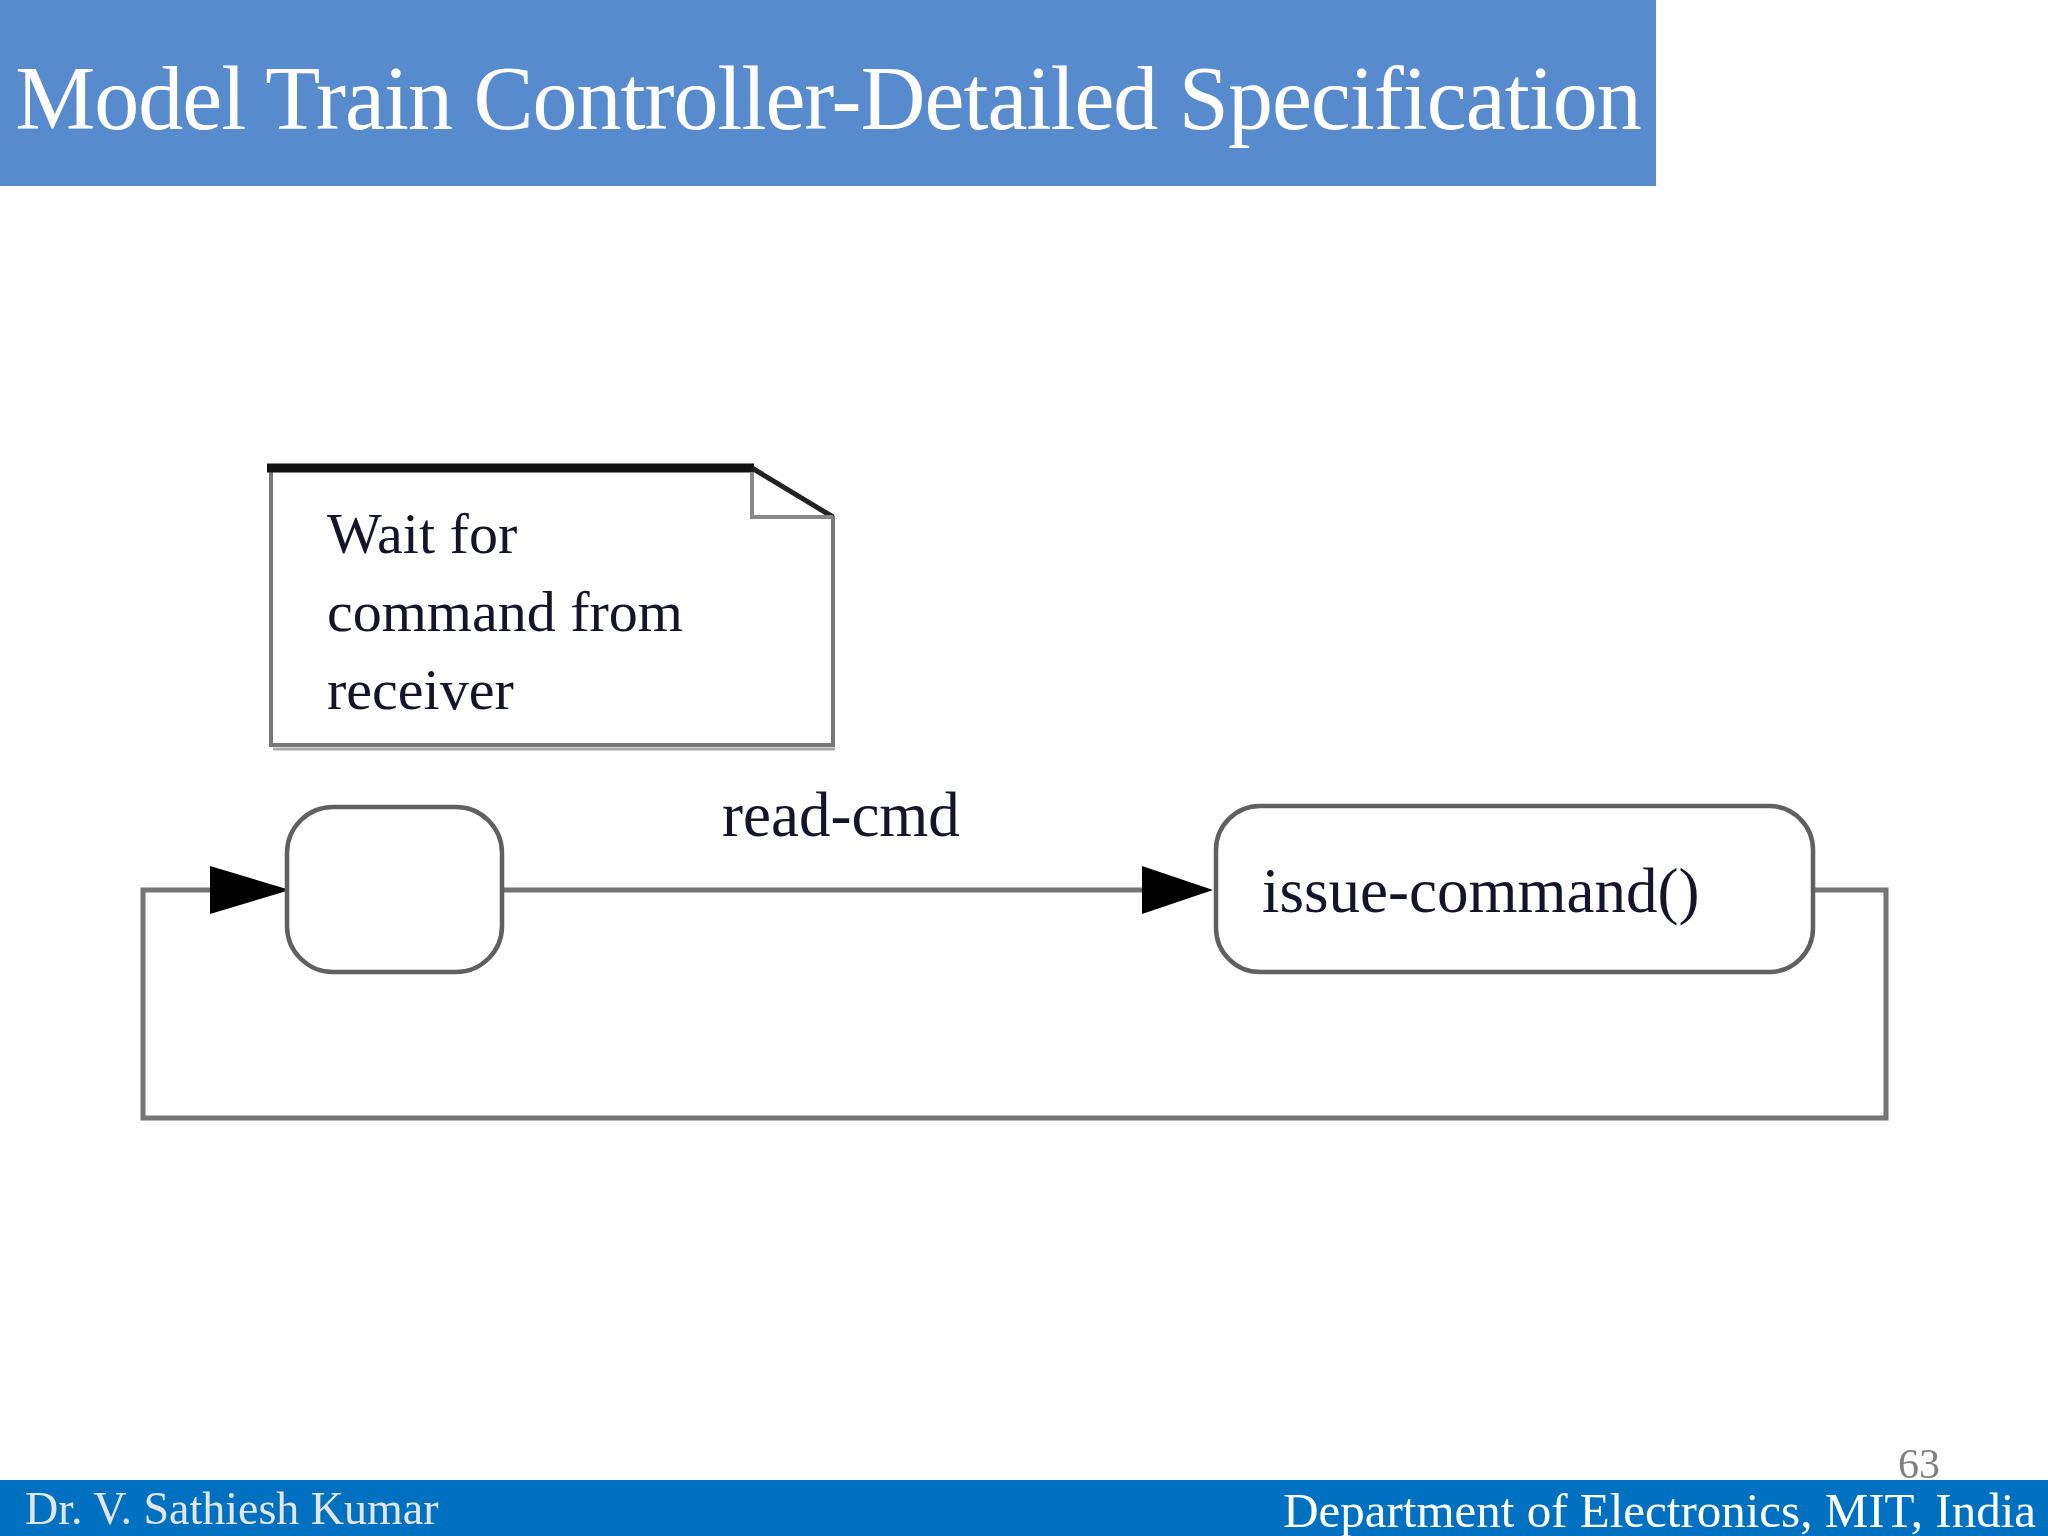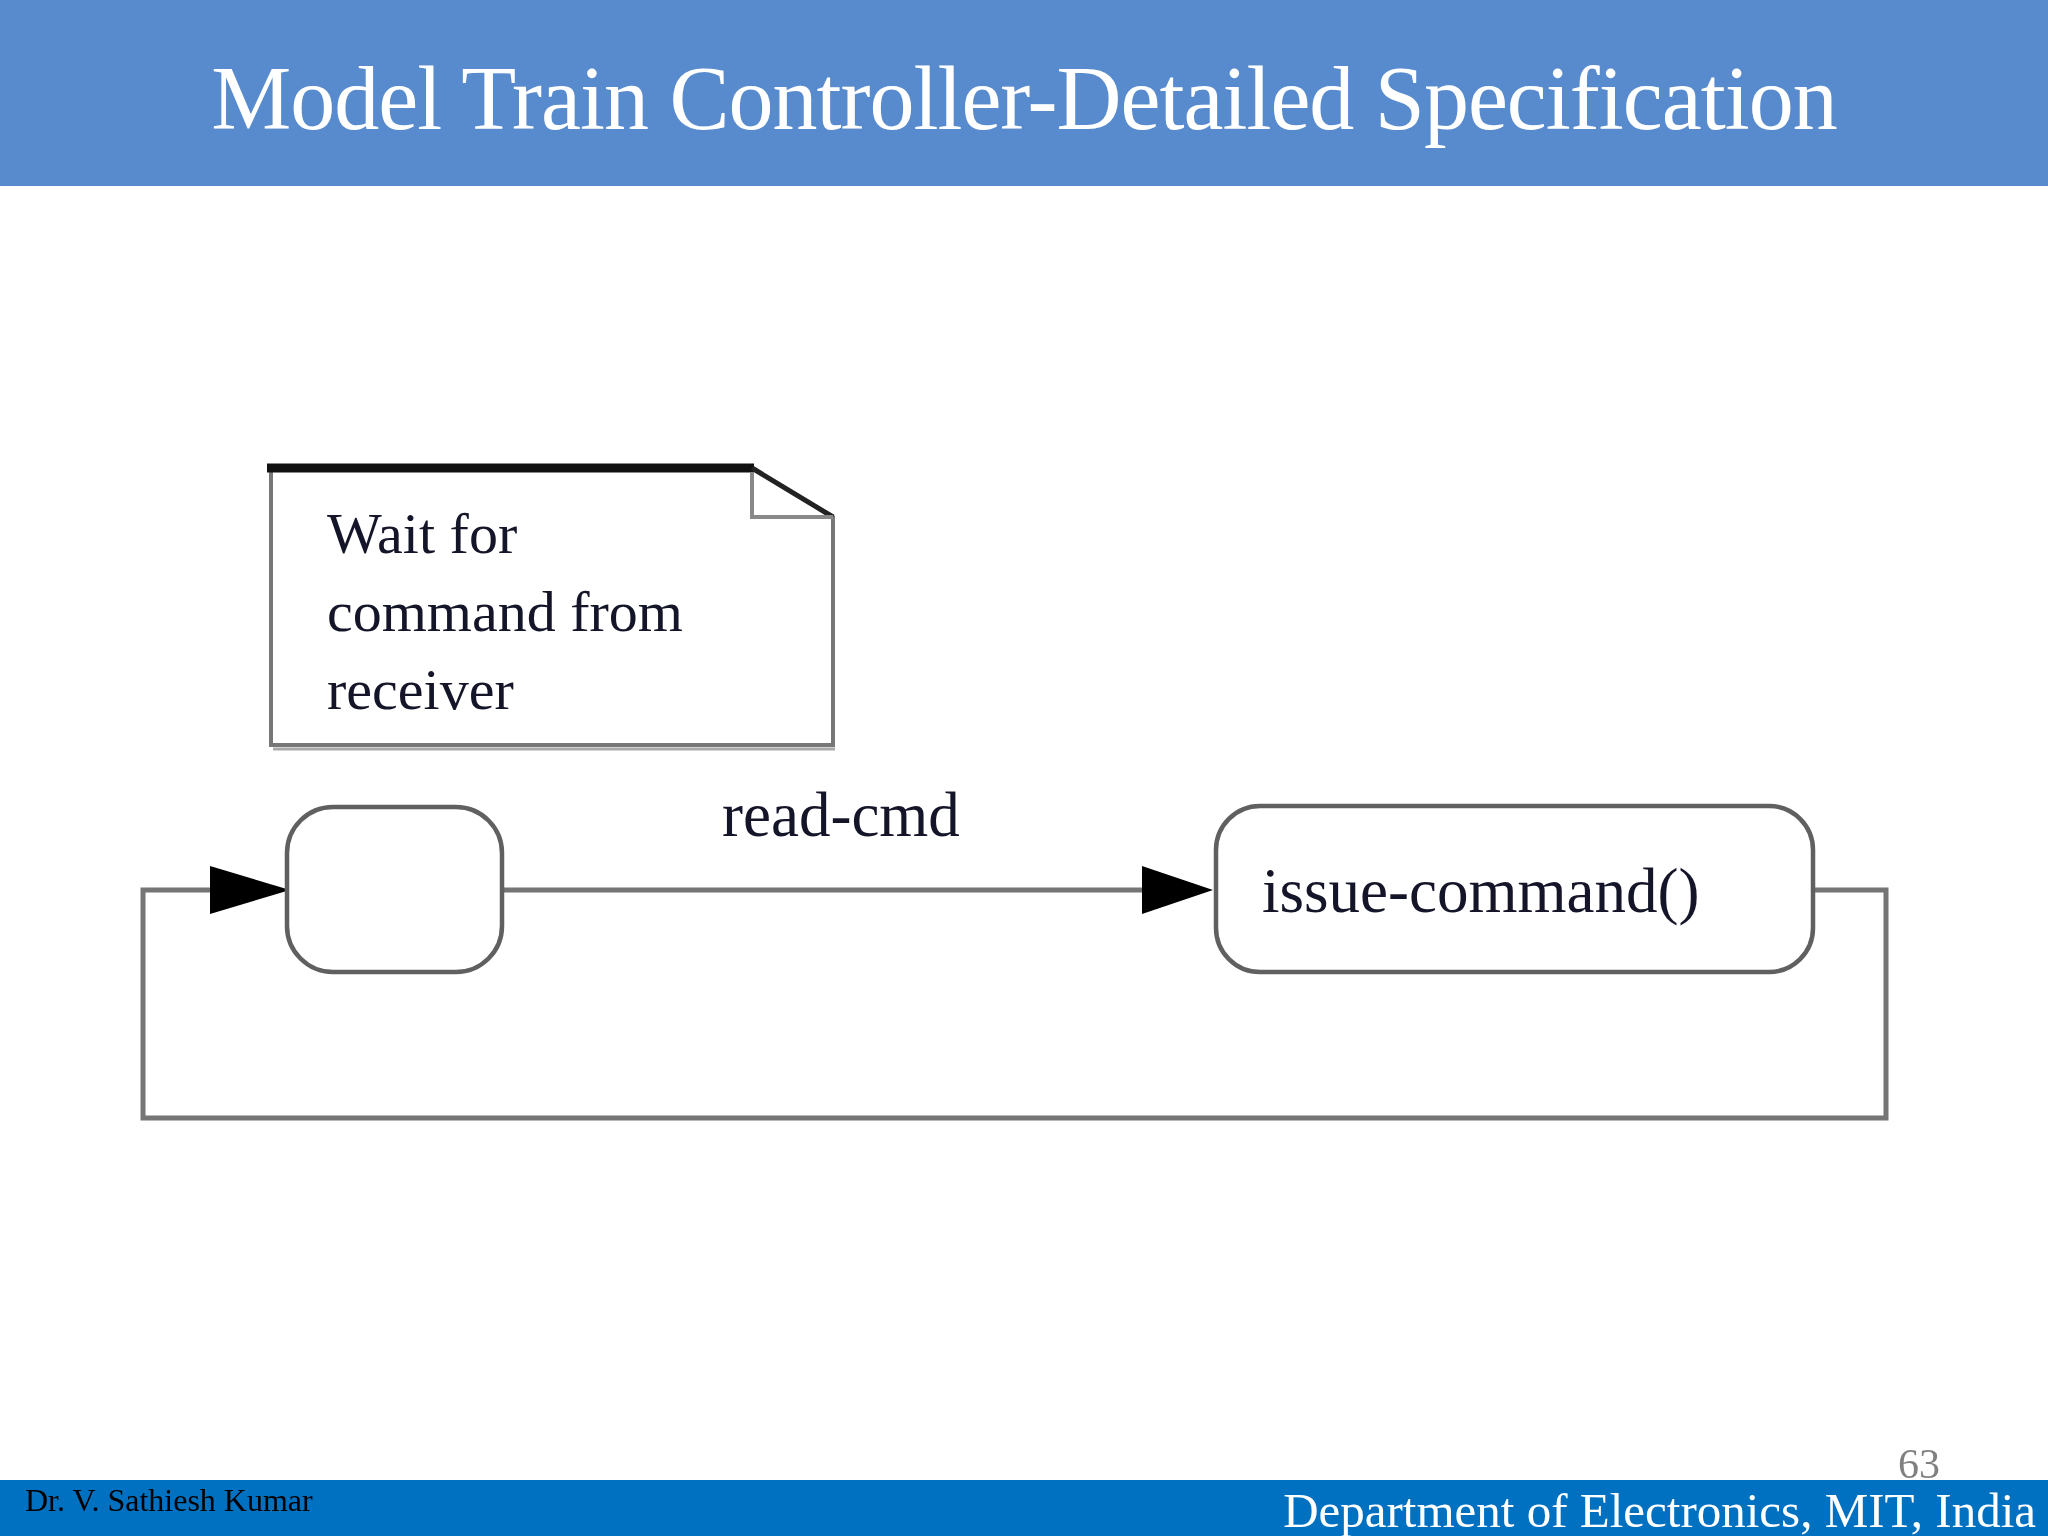--- a/index.html
+++ b/index.html
@@ -4,21 +4,21 @@
 <style>
   html,body{margin:0;padding:0;background:#ffffff;}
   .slide{
     position:relative;
     width:2048px;height:1536px;
     background:#ffffff;
     overflow:hidden;
     font-family:"Liberation Serif", serif;
   }
   .title-bar{
-    position:absolute;left:0;top:0;width:2048px;height:186px;
+    position:absolute;left:0;top:0;width:1656px;height:186px;
     background:#588bcd;
     display:flex;align-items:center;justify-content:center;
   }
   .title-bar h1{
     margin:0;padding-top:10px;
     font-size:90px;font-weight:400;color:#ffffff;
     letter-spacing:-1px;white-space:nowrap;
   }
   .subtitle{
     position:absolute;left:38px;top:200px;
@@ -32,21 +32,21 @@
   .page-number{
     position:absolute;right:108px;top:1440px;
     font-size:42px;color:#808080;
   }
   .footer-bar{
     position:absolute;left:0;top:1480px;width:2048px;height:56px;
     background:#0071c1;
   }
   .footer-left{
     position:absolute;left:25px;top:2px;
-    font-size:32px;color:#000000;white-space:nowrap;
+    font-size:46px;color:#e5e5e5;white-space:nowrap;
   }
   .footer-right{
     position:absolute;right:12px;top:2px;
     font-size:49px;color:#ffffff;white-space:nowrap;
   }
 </style>
 </head>
 <body>
 
 <div class="slide">

